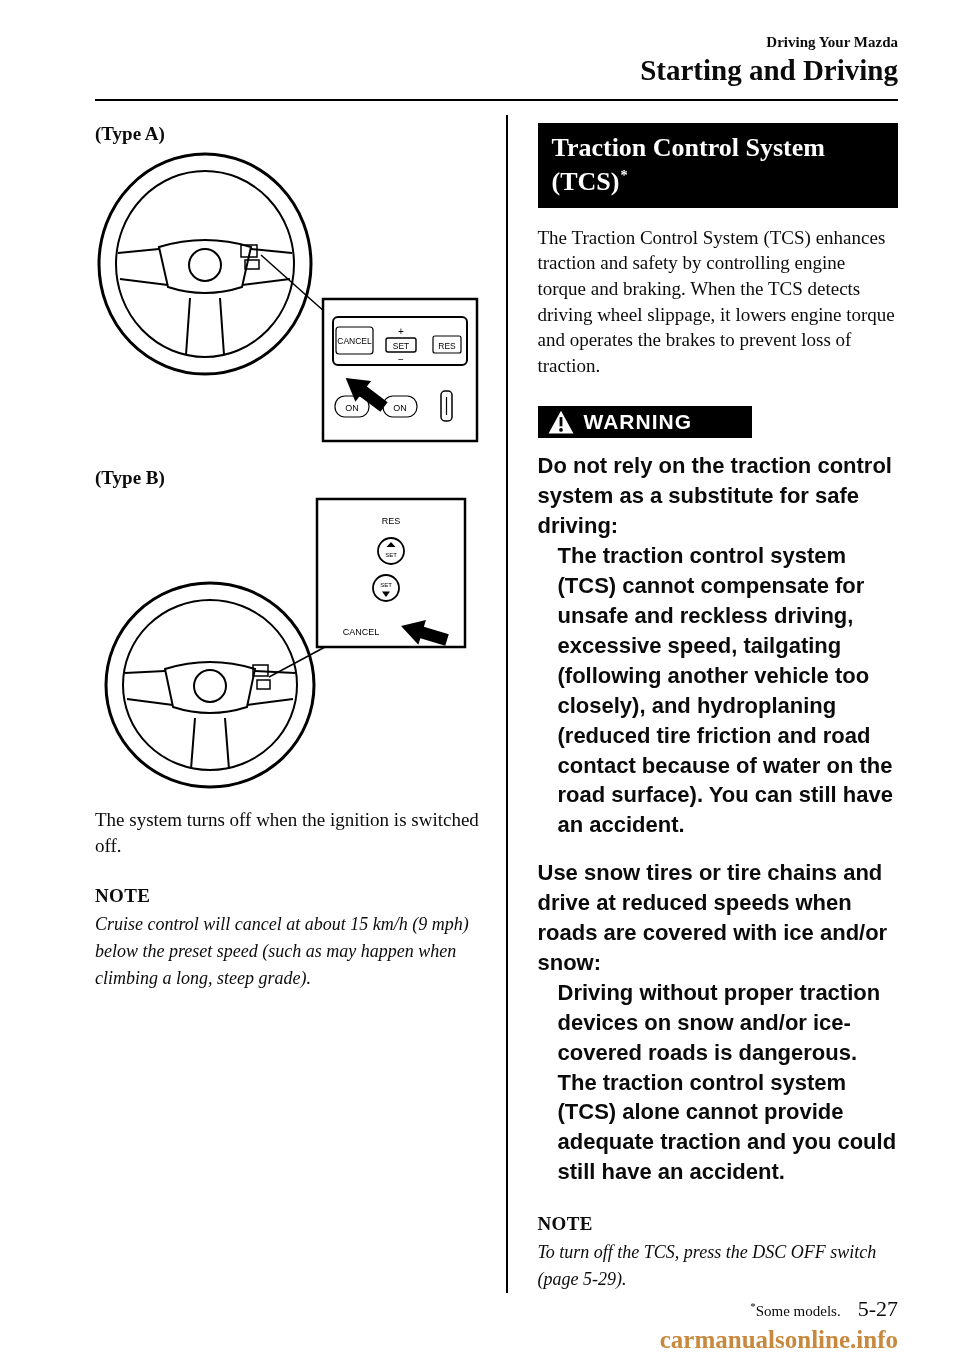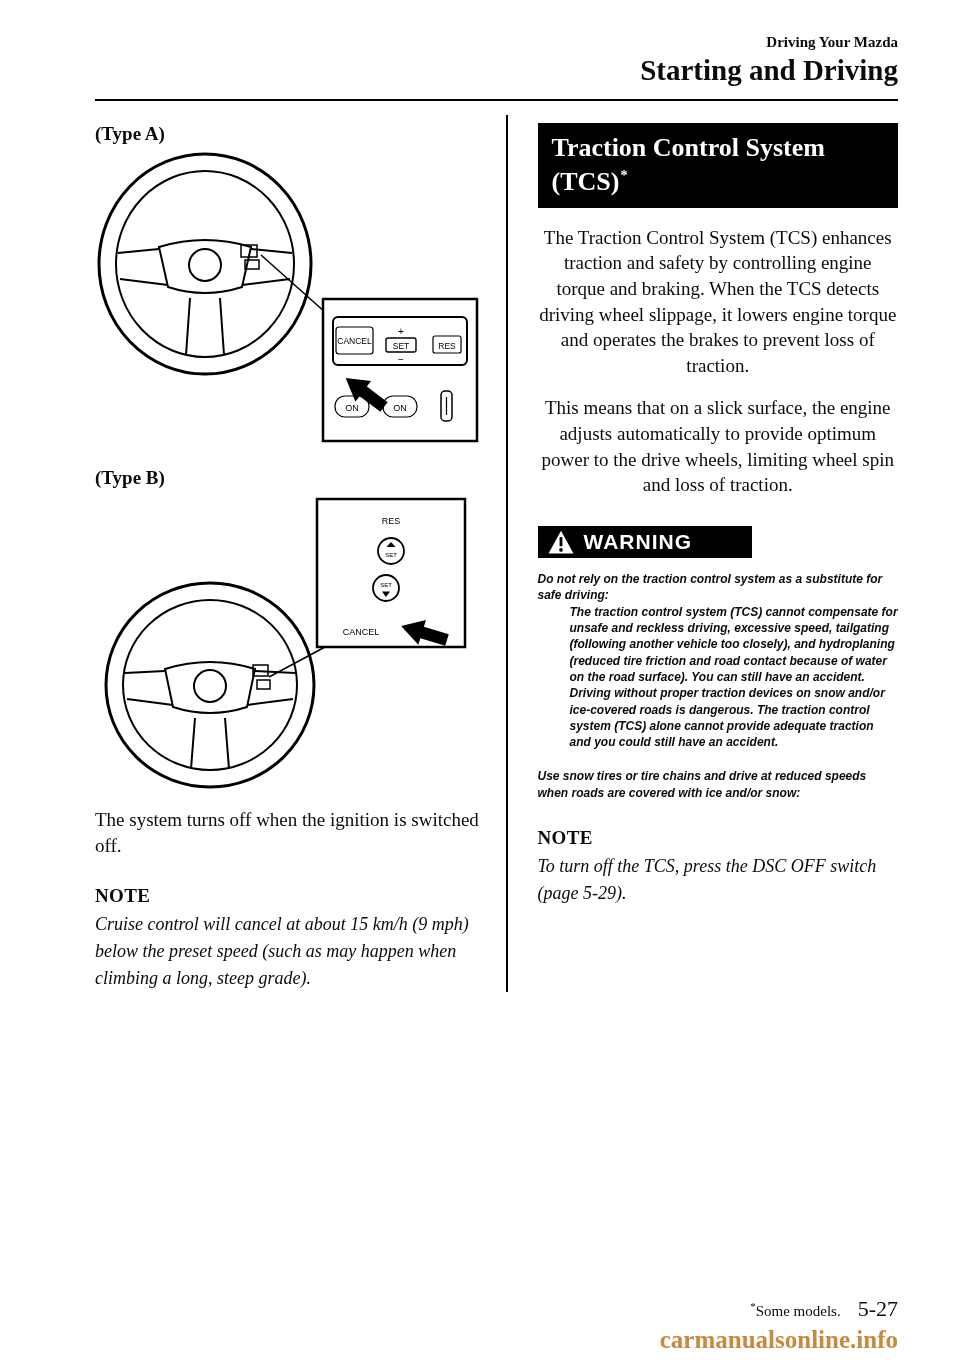--- a/index.html
+++ b/index.html
@@ -24,30 +24,30 @@
   .type-label { font-weight:bold; font-size:19px; margin:8px 0 4px; }
   .figure { display:block; }
   .body-text { font-size:19px; line-height:1.38; margin-top:14px; }
   .note-heading { font-weight:bold; font-size:19px; margin-top:26px; letter-spacing:0.4px; }
   .note-body { font-style:italic; font-size:18px; line-height:1.5; margin-top:4px; }
 
   
   .section-header { background:#000; color:#fff; font-weight:bold; font-size:26px;
                     line-height:1.3; padding:8px 8px 9px 14px; margin-top:8px; }
   .asterisk { font-size:0.55em; vertical-align:super; margin-left:1px; }
-  .para { font-size:19px; line-height:1.35; margin-top:17px;text-align:center; }
+  .para { font-size:19px; line-height:1.35; margin-top:17px; }
   .warning-banner { display:flex; align-items:center; gap:10px; background:#000; color:#fff;
                     width:214px; padding:4px 10px; margin-top:28px;
                     font-family:"Liberation Sans", sans-serif; font-weight:bold;
                     font-size:21px; letter-spacing:1px; }
   .warning-icon { width:26px; height:24px; flex:none; display:block; }
-  .warning-text { font-family:"Liberation Sans", sans-serif; font-style:italic; font-weight:bold;
-                  font-size:12px; line-height:1.36; }
+  .warning-text { font-family:"Liberation Sans", sans-serif; font-weight:bold;
+                  font-size:22px; line-height:1.36; }
   .warning-lead { margin-top:13px; }
-  .warning-body { margin-left:32px; }
+  .warning-body { margin-left:20px; }
 
   
   .footer { position:absolute; right:52px; bottom:6px; text-align:right; }
   .foot-row { display:flex; align-items:baseline; justify-content:flex-end; gap:17px; }
   .footnote { font-size:15px; }
   .footnote .asterisk { font-size:11px; }
   .page-number { font-size:22px; }
   .watermark { margin-top:4px; font-family:Liberation Serif, serif; font-weight:bold;
                font-size:25px; color:var(--watermark-color, #c8893f); }
 
@@ -150,36 +150,35 @@
     <div class="col-divider"></div>
 
     <div class="col-right">
 
       <div class="section-header">
         <span>Traction Control System</span><br>
         <span>(TCS)</span><span class="asterisk">*</span>
       </div>
 
       <p class="para">The Traction Control System (TCS) enhances traction and safety by controlling engine torque and braking. When the TCS detects driving wheel slippage, it lowers engine torque and operates the brakes to prevent loss of traction.</p>
-      <p class="para">This means that on a slick surface, the engine adjusts automatically to provide optimum power to the drive wheels, limiting wheel spin and loss of traction.</p>
 
       <div class="warning-banner">
         <svg class="warning-icon" viewBox="0 0 24 22" aria-hidden="true">
           <polygon points="12,0.5 23.5,21.5 0.5,21.5" fill="#ffffff"></polygon>
           <rect x="10.7" y="6.5" width="2.6" height="8.5" fill="#000000"></rect>
           <circle cx="12" cy="18.3" r="1.7" fill="#000000"></circle>
         </svg>
         <span>WARNING</span>
       </div>
 
       <p class="warning-text warning-lead">Do not rely on the traction control system as a substitute for safe driving:</p>
       <p class="warning-text warning-body">The traction control system (TCS) cannot compensate for unsafe and reckless driving, excessive speed, tailgating (following another vehicle too closely), and hydroplaning (reduced tire friction and road contact because of water on the road surface). You can still have an accident.</p>
 
+      <p class="warning-text warning-lead" style="margin-top:18px;">Use snow tires or tire chains and drive at reduced speeds when roads are covered with ice and/or snow:</p>
       <p class="warning-text warning-body">Driving without proper traction devices on snow and/or ice-covered roads is dangerous. The traction control system (TCS) alone cannot provide adequate traction and you could still have an accident.</p>
-      <p class="warning-text warning-lead" style="margin-top:18px;">Use snow tires or tire chains and drive at reduced speeds when roads are covered with ice and/or snow:</p>
 
       <div class="note-heading">NOTE</div>
       <p class="note-body">To turn off the TCS, press the DSC OFF switch (page 5-29).</p>
     </div>
   </div>
 
   <div class="footer">
     <div class="foot-row">
       <div class="footnote">
         <span class="asterisk">*</span><span>Some models.</span>

